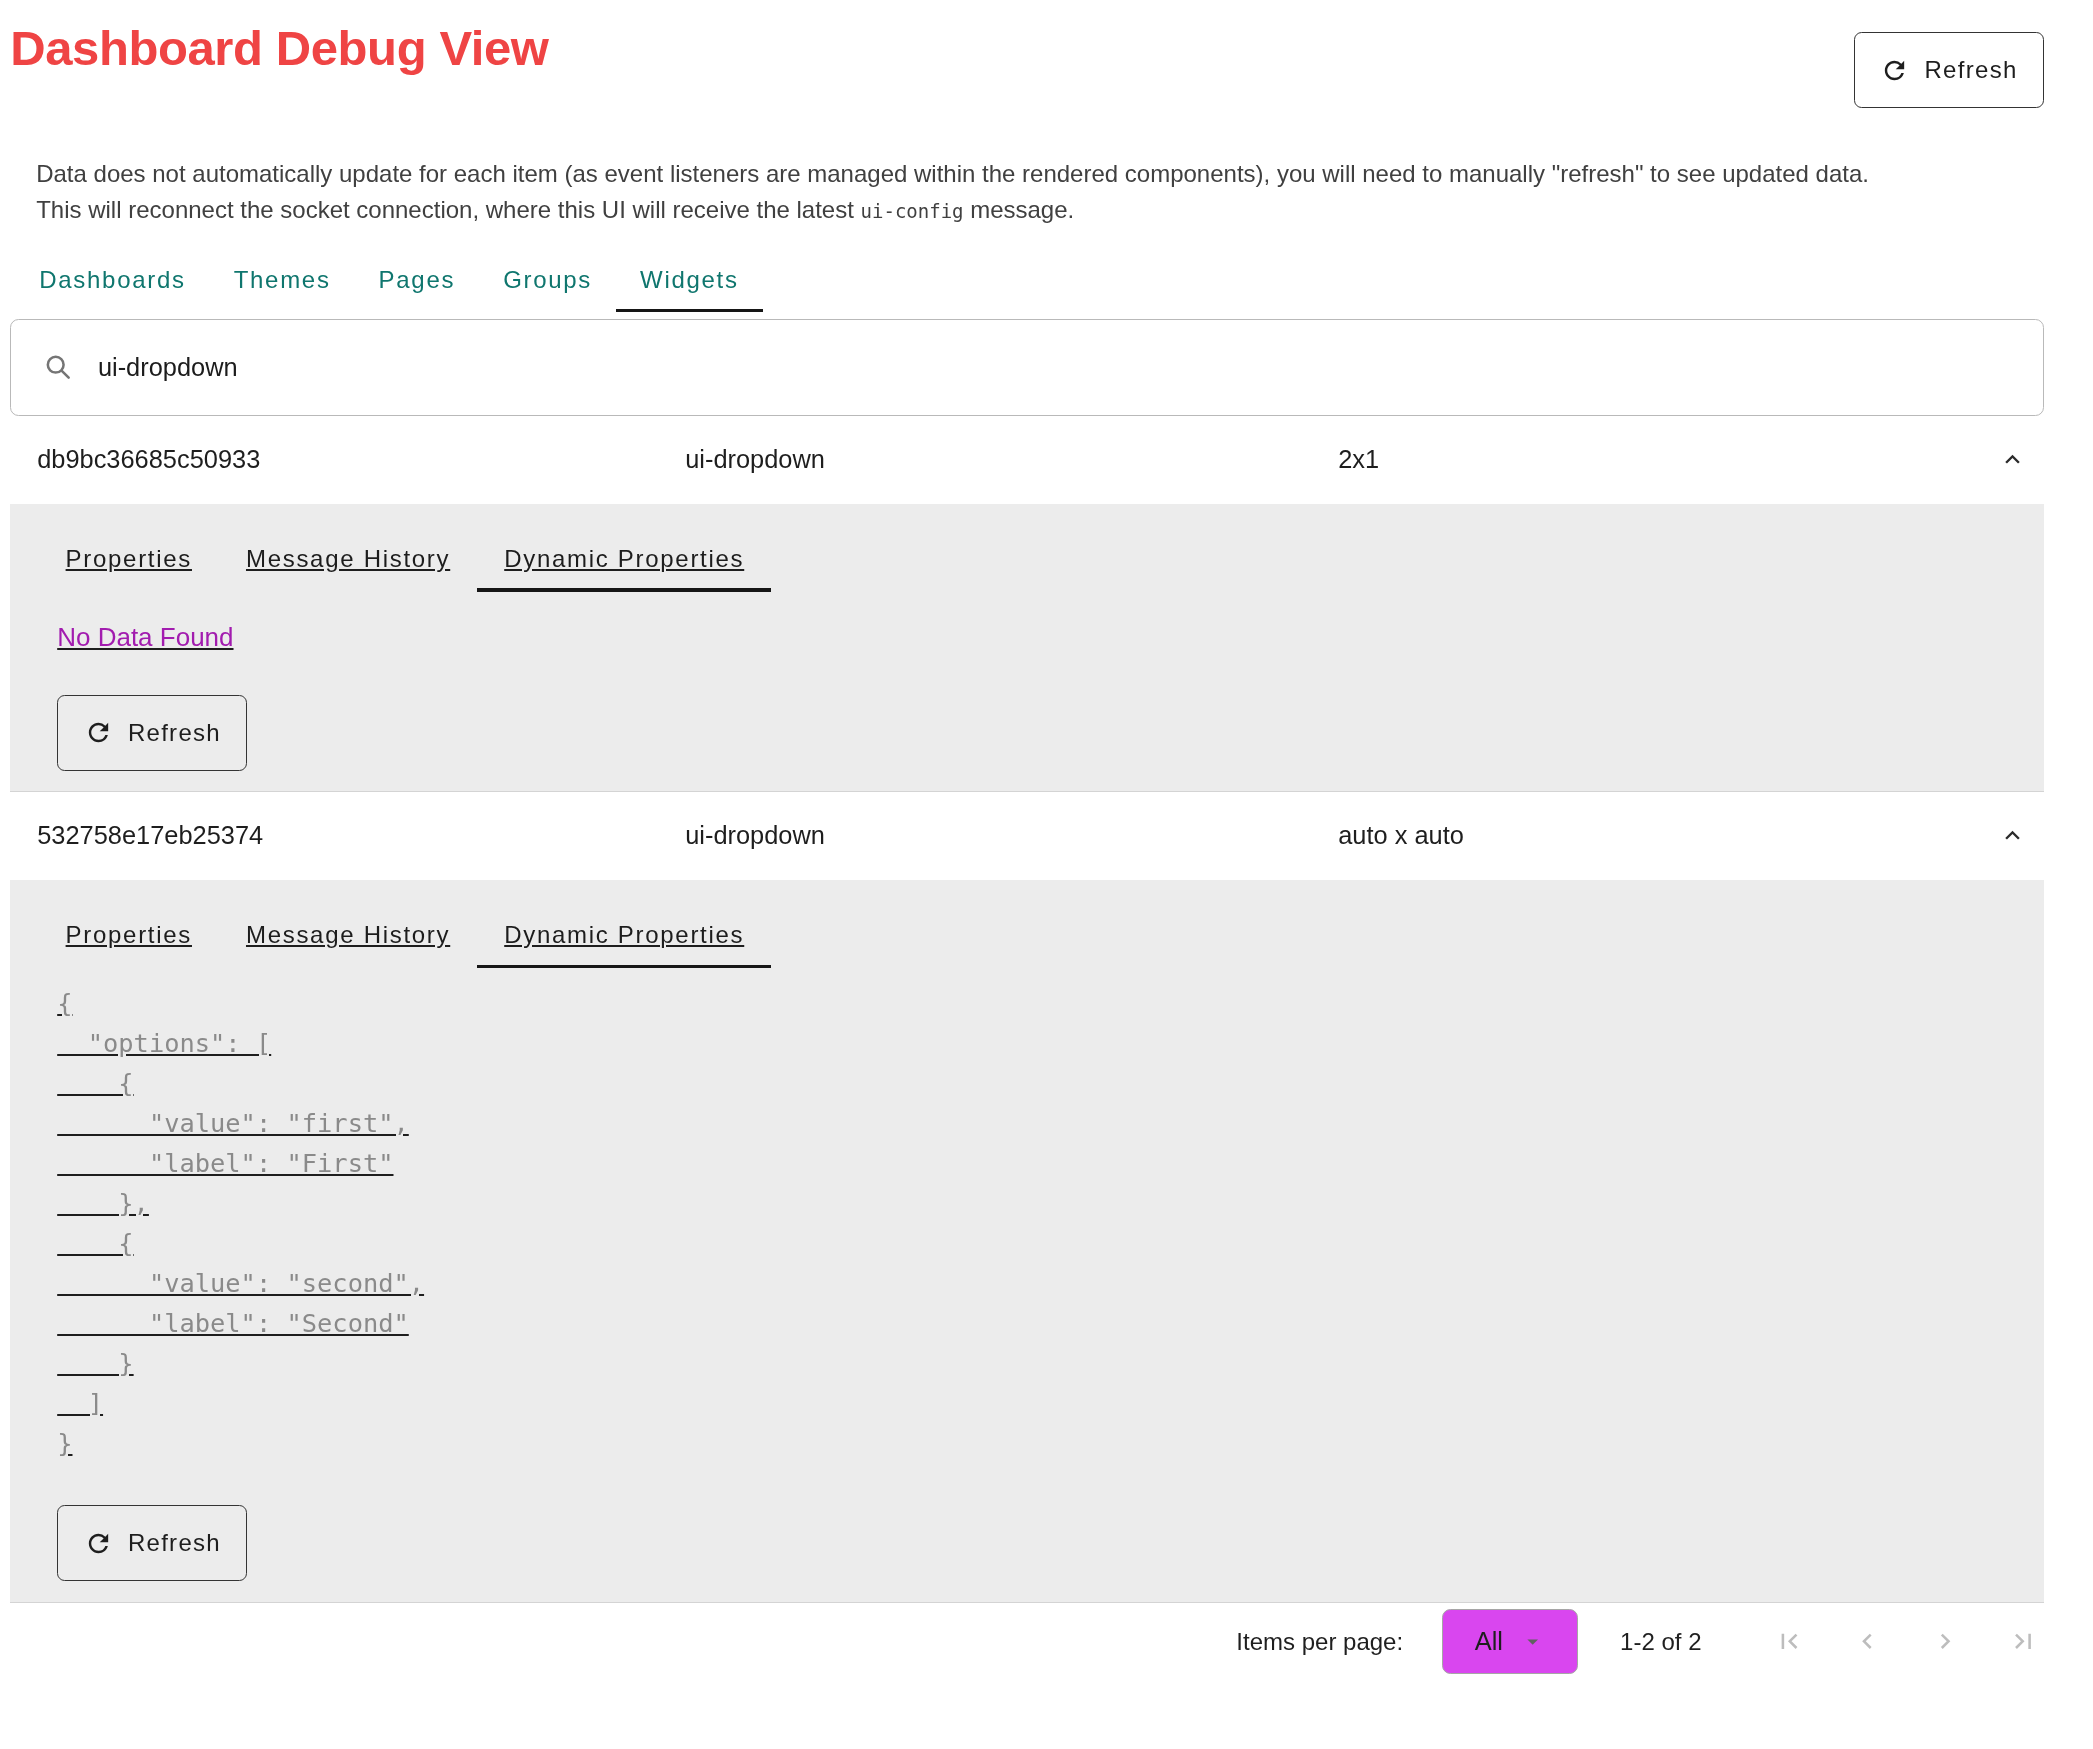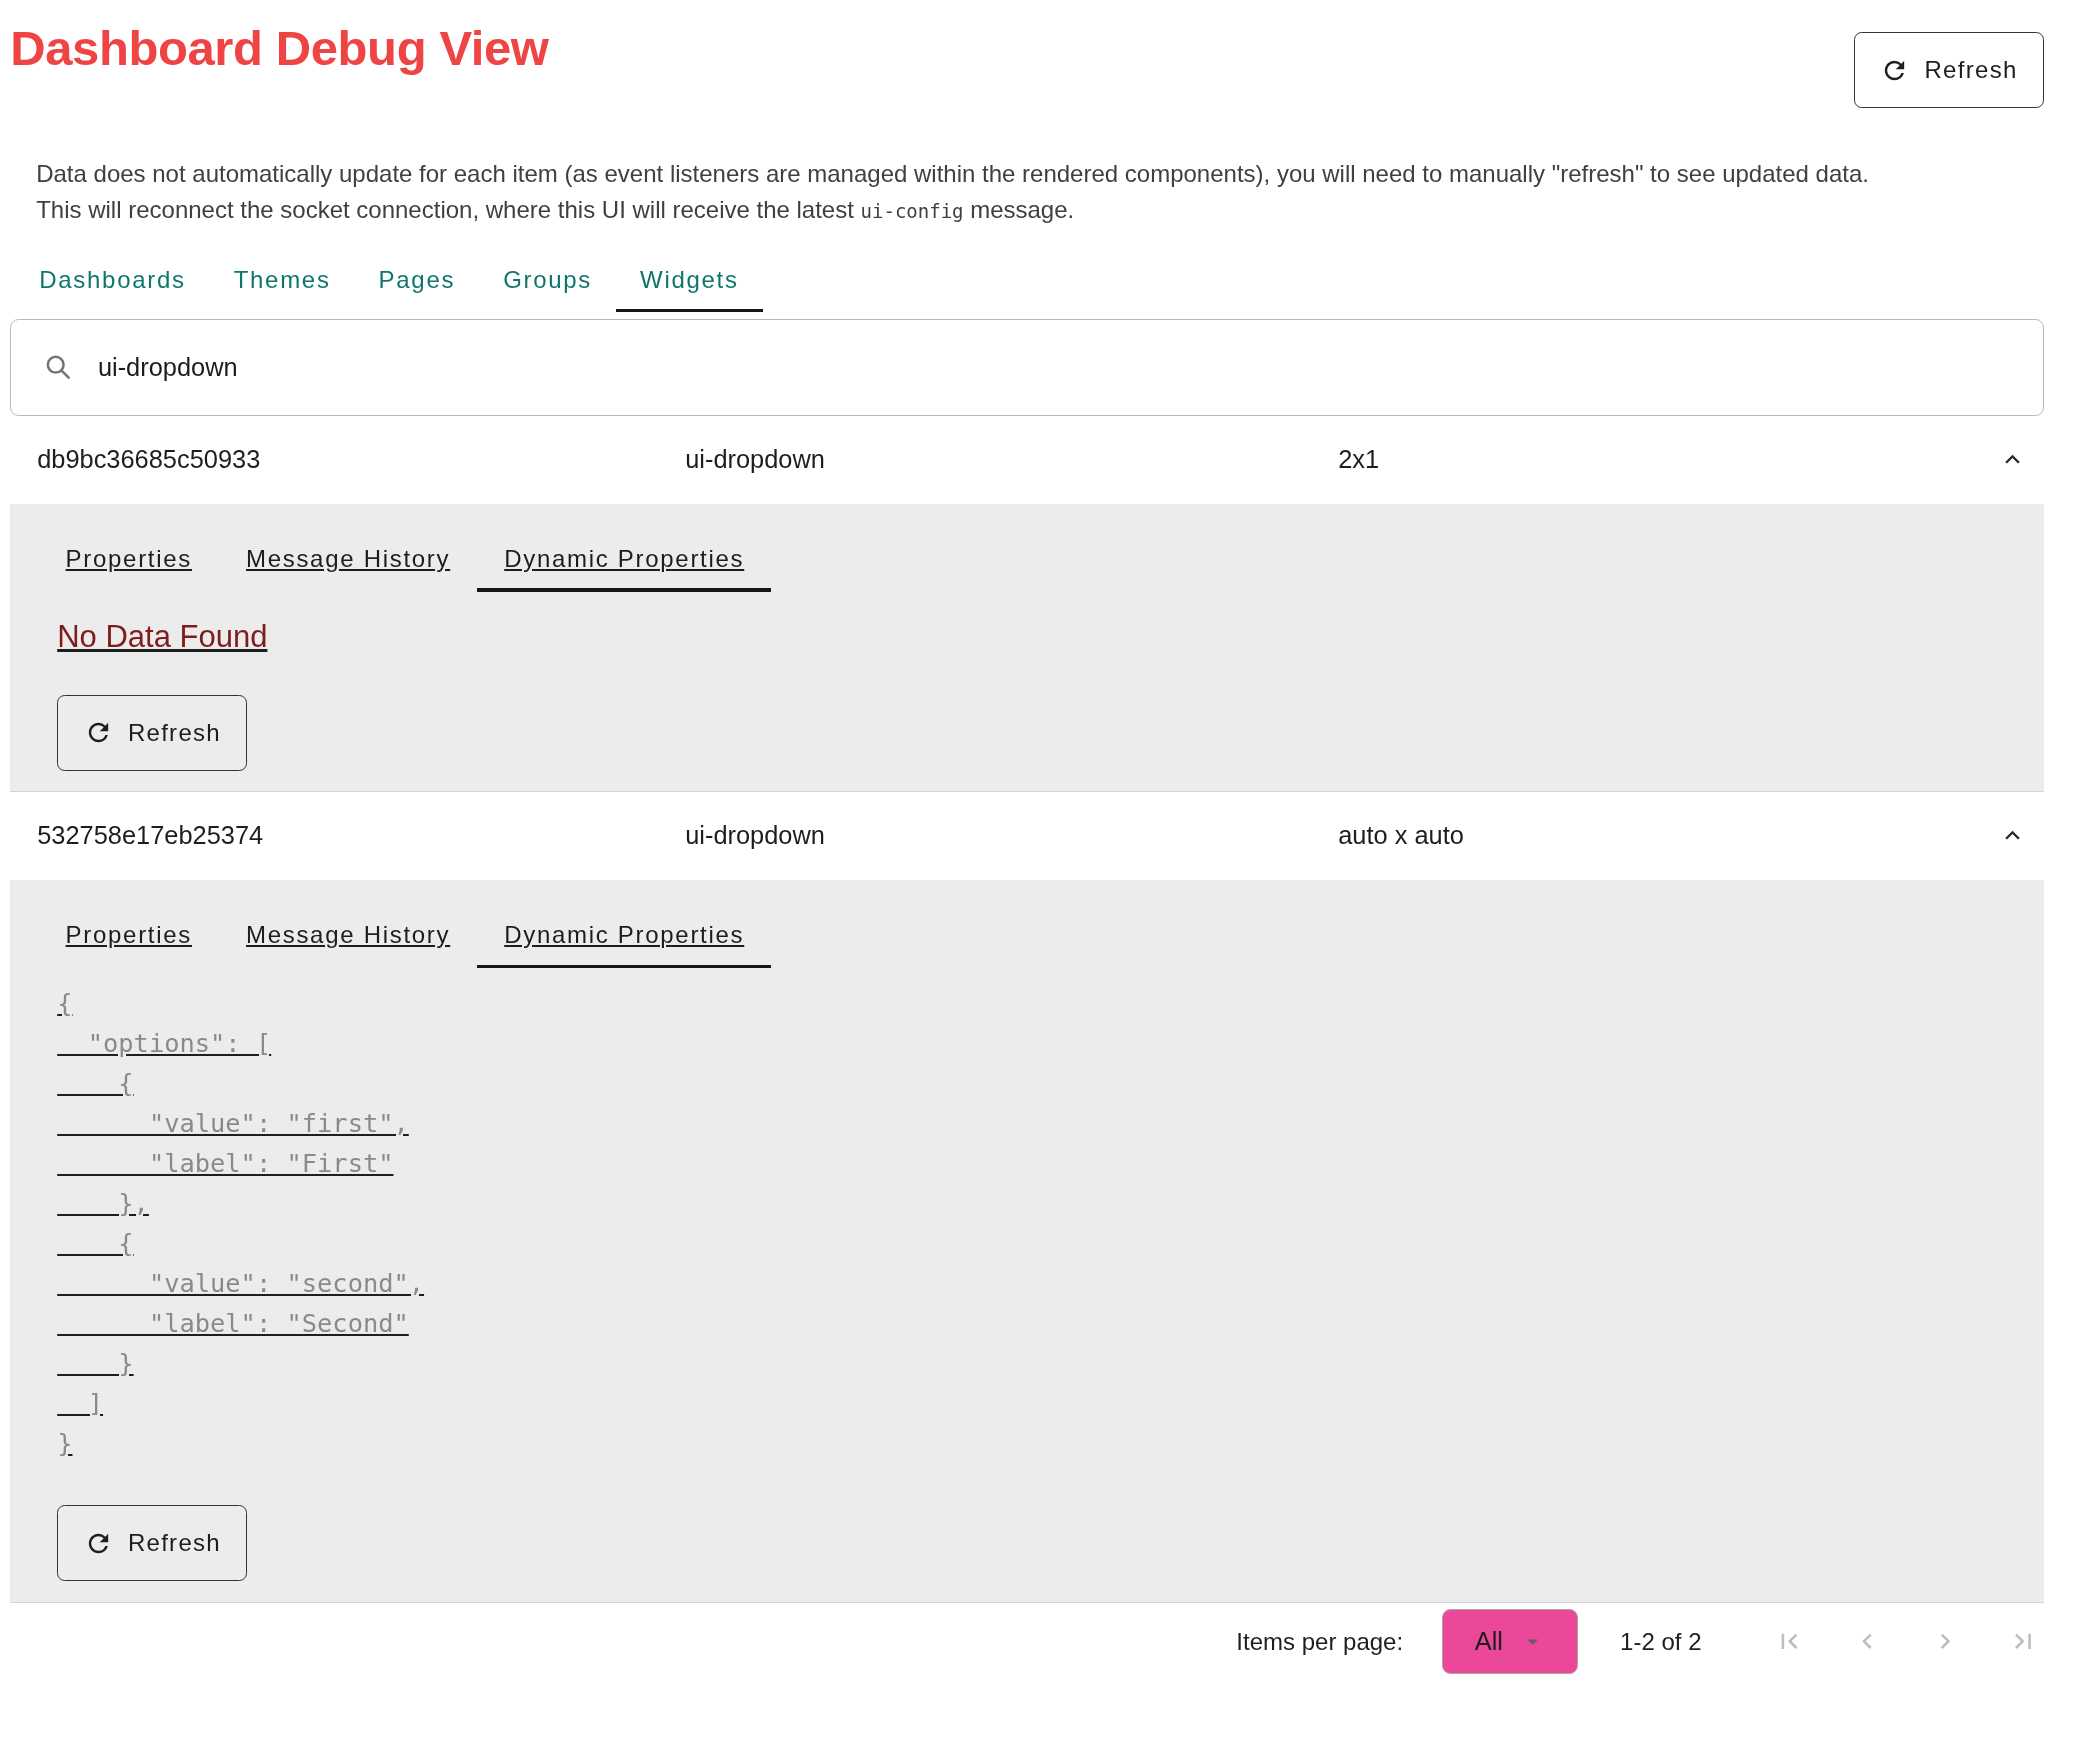--- a/index.html
+++ b/index.html
@@ -68,40 +68,40 @@
   .panel { background: #ececec; padding: 22px 20.3px 20.3px 47px; border-bottom: 1.7px solid #d4d4d4; text-decoration: underline; }
   .panel-tabs { display: flex; height: 66px; margin-left: -18.6px; }
   .ptab {
     position: relative; display: flex; align-items: center;
     padding: 0 27px; font-size: 24px; letter-spacing: 1.7px; color: #1d1d1d; cursor: pointer;
     white-space: nowrap;
   }
   .ptab.active::after {
     content: ""; position: absolute; left: 0; right: 0; bottom: 0; height: 3.4px; background: #161616;
   }
-  .nodata { margin-top: 30.5px; font-size: 31px; color: #7f1d1d; line-height: 30.5px; }
+  .nodata { margin-top: 30.5px; font-size: 26px; color: #a21caf; line-height: 30.5px; }
   .panel .btn { margin-top: 42px; }
   .json-pre {
     margin: 15.3px 0 0 0; padding: 0;
     font-family: "DejaVu Sans Mono", monospace;
     font-size: 25.4px; line-height: 40px; color: #8a8a8a;
     white-space: pre;
   }
 
   
   .paginator {
     height: 78px; display: flex; align-items: center; justify-content: flex-end;
     font-size: 24px; color: #1f1f1f;
   }
   .pp-label { white-space: nowrap; }
   .pp-select {
     margin-left: 39px; width: 136px; height: 65px;
     border: 1.7px solid #a6a6a6; border-radius: 8.5px;
     display: flex; align-items: center; justify-content: center; gap: 17px;
-    font-size: 25.4px; color: #1e1e1e; cursor: pointer; background: #ec4899;
+    font-size: 25.4px; color: #1e1e1e; cursor: pointer; background: #d946ef;
   }
   .pp-range { margin-left: 42px; white-space: nowrap; }
   .pp-nav { display: flex; margin-left: 30.5px; }
   .pp-nav button {
     width: 41px; height: 61px; margin-left: 37px;
     background: none; border: none; padding: 0;
     display: flex; align-items: center; justify-content: center; cursor: default;
   }
 </style>
 </head>

